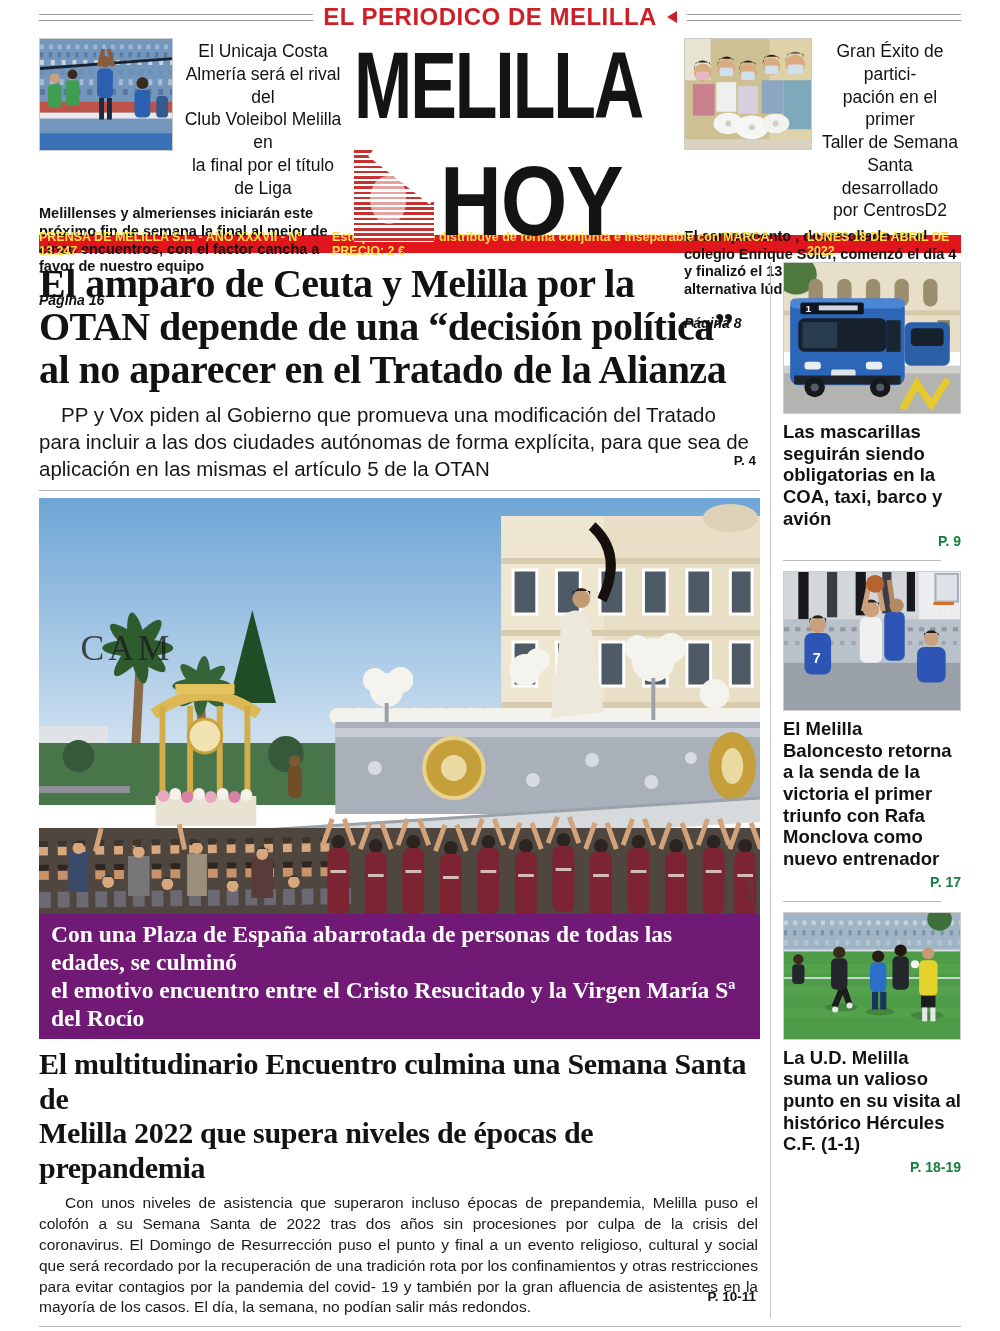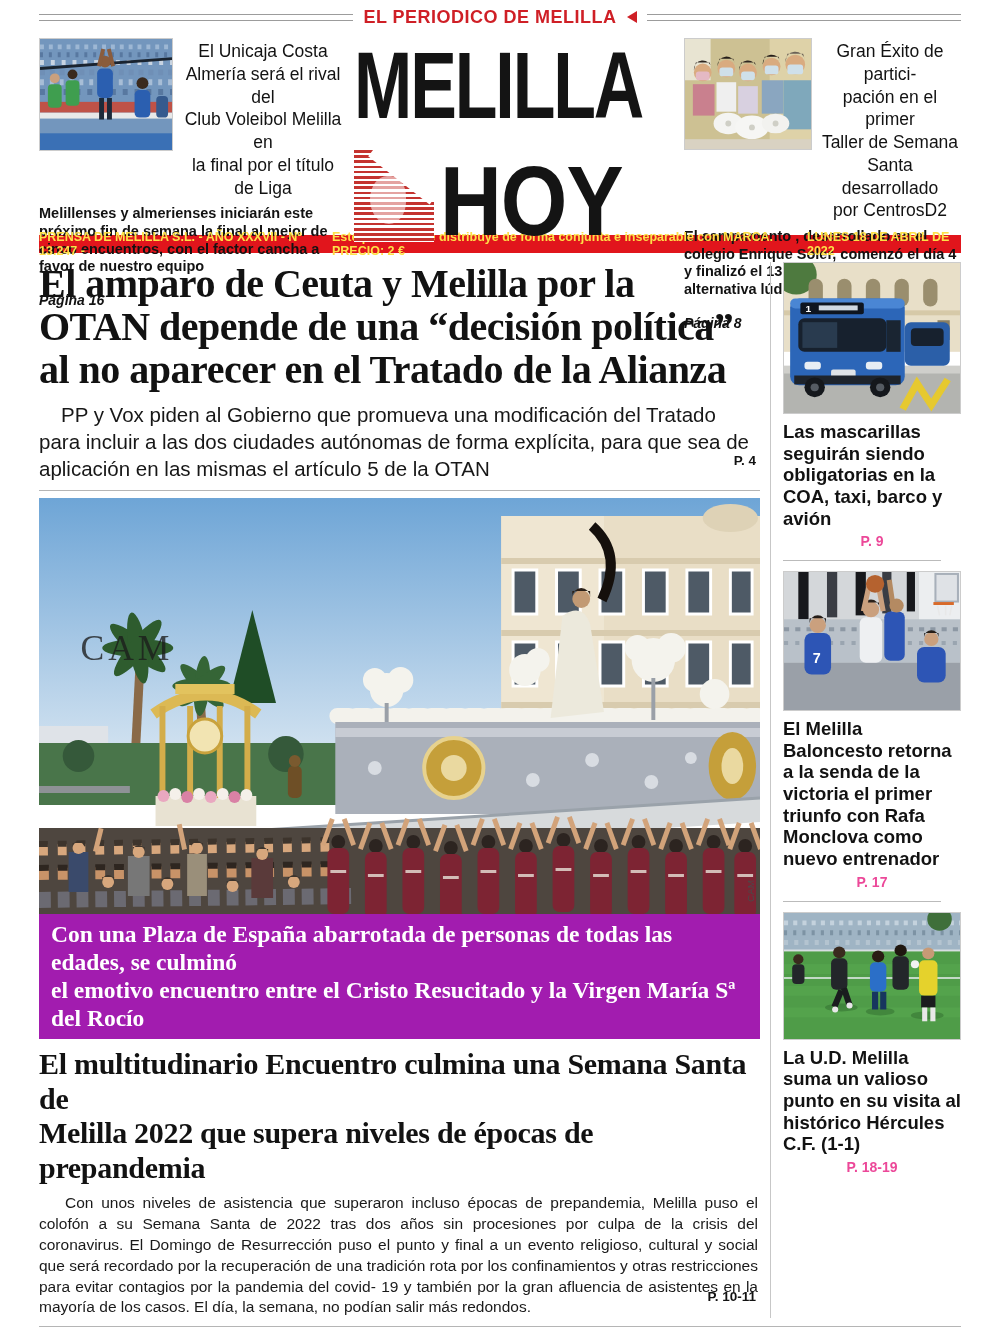--- a/index.html
+++ b/index.html
@@ -5,21 +5,21 @@
   * { margin:0; padding:0; box-sizing:border-box; }
   body { background:#ffffff; font-family:"Liberation Sans", sans-serif; }
   .page { position:relative; width:1000px; height:1331px; background:#fff; overflow:hidden; margin:0 auto; }
   .content { padding:4px 39px 0 39px; }
   .pre { white-space:pre-line; }
   .hair { border:none; border-top:1px solid #b5b5b5; }
 
   
   .tag-row { display:flex; align-items:center; gap:10px; height:26px; }
   .dline { flex:1; height:7px; border-top:1px solid #9c9c9c; border-bottom:1px solid #9c9c9c; }
-  .tagline { color:#cf1f26; font-weight:bold; font-size:18px; letter-spacing:0.5px; }
+  .tagline { color:#cf1f26; font-weight:bold; font-size:24px; letter-spacing:0.5px; }
   .red-arrow { width:0; height:0; border-top:6px solid transparent; border-bottom:6px solid transparent; border-right:10px solid #cf1f26; }
 
   
   .mast-grid { display:grid; grid-template-columns:307px 322px 1fr; column-gap:8px; margin-top:8px; height:190px; }
   .ear-top { display:flex; gap:7px; }
   .ear-photo { flex:0 0 134px; height:113px; border:1px solid #ccc; }
   .ear-photo svg, .sb-photo svg, .main-photo svg { display:block; width:100%; height:100%; }
   .ear-head { flex:1; font-weight:normal; font-size:17.5px; line-height:1.3; text-align:center; color:#121212; padding-top:2px; }
   .ear-sum { font-weight:bold; font-size:14.5px; line-height:1.22; color:#121212; margin-top:6px; }
   .ear-pref { font-weight:bold; font-size:14px; text-align:left; color:#121212; margin-top:16px;font-style:italic; }
@@ -45,33 +45,33 @@
   .main-left { border-right:1px solid #c7c7c7; padding-right:10px; }
 
   .serif { font-family:"Liberation Serif", serif; }
   .lead-head { font-weight:bold; font-size:40px; line-height:1.08; letter-spacing:-0.5px; color:#121212; }
   .subhead { position:relative; margin-top:9px; font-size:20.5px; line-height:1.32; color:#171717; padding-right:4px; }
   .subhead .indent { display:inline-block; width:22px; }
   .pref-abs { position:absolute; right:4px; bottom:12px; font-weight:bold; font-size:13.5px; color:#121212; }
   .lead-hr { margin-top:8px; }
 
   .main-photo { margin-top:7px; width:100%; height:416px; }
-  .photo-caption { background:#a21caf; color:#fff; font-family:"Liberation Serif", serif; font-weight:bold;
+  .photo-caption { background:#701a75; color:#fff; font-family:"Liberation Serif", serif; font-weight:bold;
                    font-size:23.5px; line-height:1.2; padding:6px 12px 7px 12px; }
   .second-head { margin-top:8px; font-weight:bold; font-size:30px; line-height:1.15; letter-spacing:-0.3px; color:#121212; }
   .second-body { position:relative; margin-top:8px; font-size:15.5px; line-height:1.34; color:#1a1a1a;
                  text-align:justify; padding-right:2px; }
   .second-body .indent { display:inline-block; width:26px; }
 
   
   .sb-story { margin-bottom:0; }
   .sb-photo { width:100%; border:1px solid #ccc; }
   .sb-photo.h1 { height:152px; } .sb-photo.h2 { height:140px; } .sb-photo.h3x { height:128px; }
   .sb-head { font-weight:bold; font-size:18.5px; line-height:1.17; color:#121212; margin-top:7px; }
-  .sb-pref { font-weight:bold; font-size:14px; text-align:center; color:#ec4899; margin-top:4px; }
+  .sb-pref { font-weight:bold; font-size:14px; text-align:right; color:#15803d; margin-top:4px; }
   .sb-hr { border:none; border-top:1px solid #bbb; margin:11px 20px 10px 0; }
 
   
   .bottom-hr { margin-top:8px; border-top:1px solid #b5b5b5; }
 </style>
 </head>
 <body>
 
 <div class="page">
   <div class="content">

